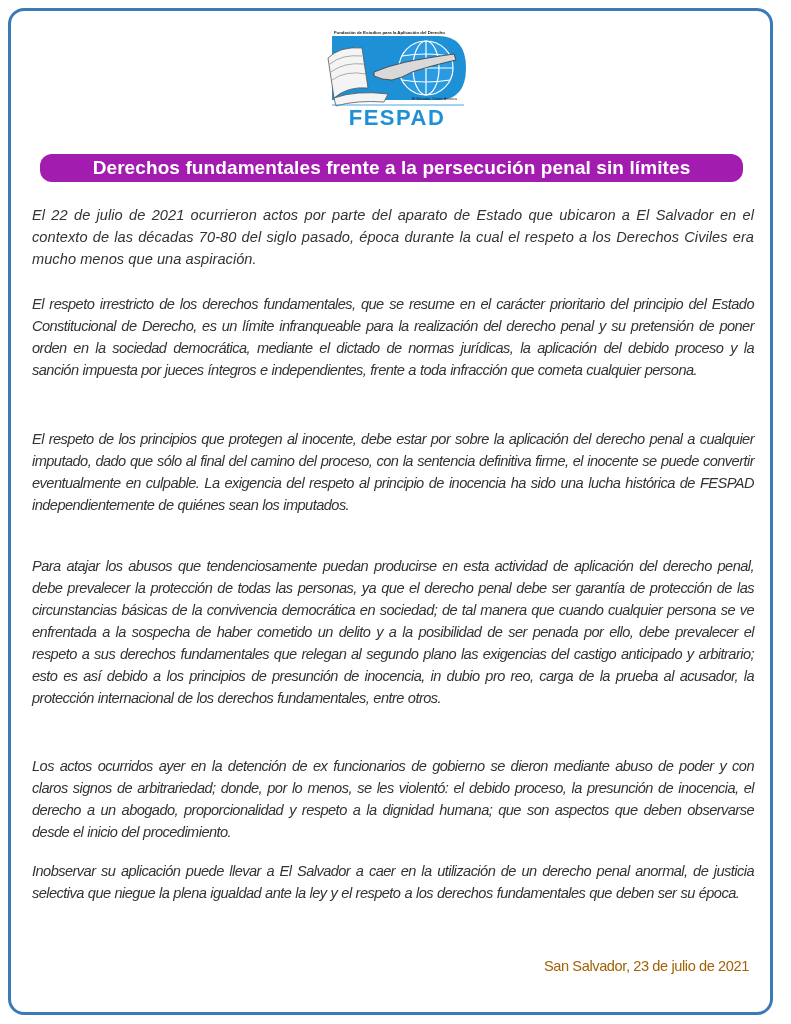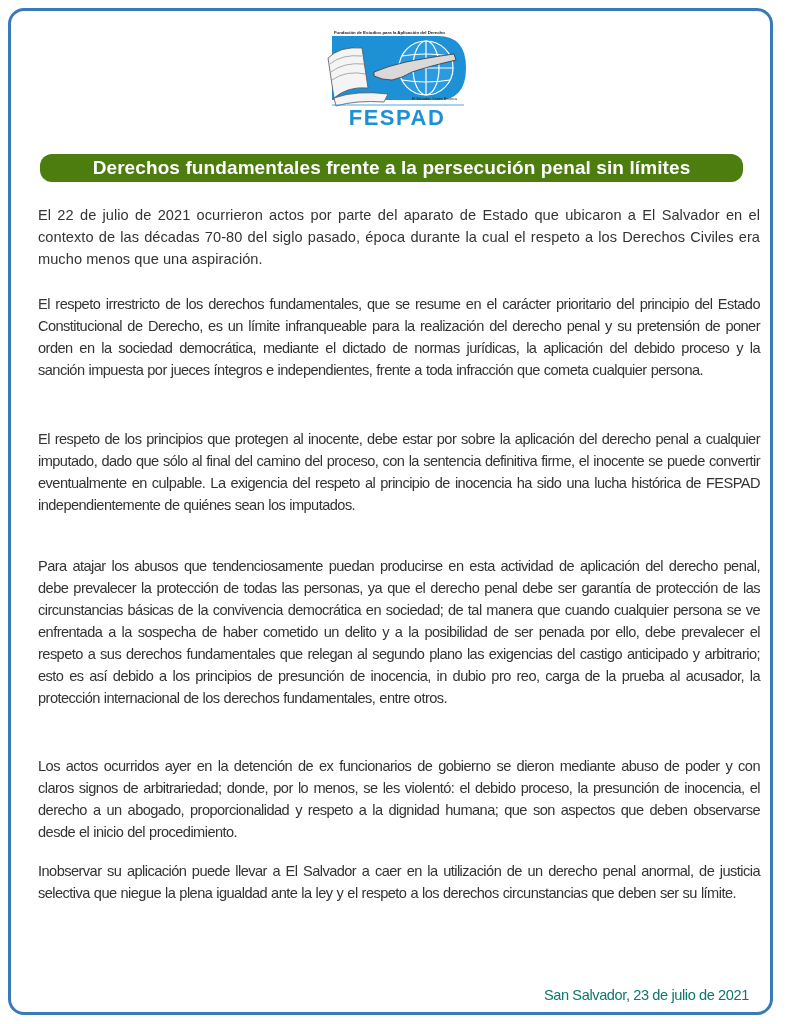--- a/index.html
+++ b/index.html
@@ -4,41 +4,40 @@
 <style>
   html, body { margin: 0; padding: 0; background: #ffffff; }
   body { width: 791px; height: 1024px; position: relative; overflow: hidden; }
   .frame {
     position: absolute; left: 8px; top: 8px; width: 759px; height: 1001px;
     border: 3px solid #3b7ab8; border-radius: 16px; box-sizing: content-box;
   }
   .logo { position: absolute; left: 326px; top: 28px; width: 142px; height: 102px; text-decoration: underline; }
   .banner {
     position: absolute; left: 40px; top: 154px; width: 703px; height: 28px;
-    background: #4d7c0f; border-radius: 12px;
+    background: #a21caf; border-radius: 12px;
     color: #ffffff; font-family: "Liberation Sans", sans-serif; font-weight: bold;
     font-size: 19px; line-height: 28px; text-align: center; letter-spacing: 0.1px;
   }
   .body-text {
-    position: absolute; left: 38px; width: 722px;
+    position: absolute; left: 32px; width: 722px;
     font-family: "Liberation Sans", sans-serif; color: #333333;
-    font-size: 14.6px; line-height: 22px; text-align: justify;
+    font-size: 14.6px; line-height: 22px; text-align: justify; font-style: italic;
   }
   .cond { font-stretch: condensed; letter-spacing: -0.55px; word-spacing: 0.5px; }
   .p1 { top: 204px; letter-spacing: 0.05px; }
   .p2 { top: 293px; }
   .p3 { top: 428px; }
   .p4 { top: 555px; }
   .p5 { top: 755px; }
   .p6 { top: 860px; }
   .signature {
     position: absolute; right: 42px; top: 958px;
-    font-family: "Liberation Sans", sans-serif; color: #0f766e; font-size: 14.6px;
+    font-family: "Liberation Sans", sans-serif; color: #a16207; font-size: 14.6px;
     letter-spacing: -0.4px;
-    margin-top: 29px;
   }
 </style>
 </head>
 <body>
 
 <div class="frame"></div>
 
 <div class="logo">
   <svg width="142" height="102" viewBox="0 0 142 102">
 
@@ -69,15 +68,15 @@
   </svg>
 </div>
 
 <div class="banner">Derechos fundamentales frente a la persecución penal sin límites</div>
 
 <p class="body-text p1" style="margin:0">El 22 de julio de 2021 ocurrieron actos por parte del aparato de Estado que ubicaron a El Salvador en el contexto de las décadas 70-80 del siglo pasado, época durante la cual el respeto a los Derechos Civiles era mucho menos que una aspiración.</p>
 <p class="body-text cond p2" style="margin:0">El respeto irrestricto de los derechos fundamentales, que se resume en el carácter prioritario del principio del Estado Constitucional de Derecho, es un límite infranqueable para la realización del derecho penal y su pretensión de poner orden en la sociedad democrática, mediante el dictado de normas jurídicas, la aplicación del debido proceso y la sanción impuesta por jueces íntegros e independientes, frente a toda infracción que cometa cualquier persona.</p>
 <p class="body-text cond p3" style="margin:0">El respeto de los principios que protegen al inocente, debe estar por sobre la aplicación del derecho penal a cualquier imputado, dado que sólo al final del camino del proceso, con la sentencia definitiva firme, el inocente se puede convertir eventualmente en culpable. La exigencia del respeto al principio de inocencia ha sido una lucha histórica de FESPAD independientemente de quiénes sean los imputados.</p>
 <p class="body-text cond p4" style="margin:0">Para atajar los abusos que tendenciosamente puedan producirse en esta actividad de aplicación del derecho penal, debe prevalecer la protección de todas las personas, ya que el derecho penal debe ser garantía de protección de las circunstancias básicas de la convivencia democrática en sociedad; de tal manera que cuando cualquier persona se ve enfrentada a la sospecha de haber cometido un delito y a la posibilidad de ser penada por ello, debe prevalecer el respeto a sus derechos fundamentales que relegan al segundo plano las exigencias del castigo anticipado y arbitrario; esto es así debido a los principios de presunción de inocencia, in dubio pro reo, carga de la prueba al acusador, la protección internacional de los derechos fundamentales, entre otros.</p>
 <p class="body-text cond p5" style="margin:0">Los actos ocurridos ayer en la detención de ex funcionarios de gobierno se dieron mediante abuso de poder y con claros signos de arbitrariedad; donde, por lo menos, se les violentó: el debido proceso, la presunción de inocencia, el derecho a un abogado, proporcionalidad y respeto a la dignidad humana; que son aspectos que deben observarse desde el inicio del procedimiento.</p>
-<p class="body-text cond p6" style="margin:0">Inobservar su aplicación puede llevar a El Salvador a caer en la utilización de un derecho penal anormal, de justicia selectiva que niegue la plena igualdad ante la ley y el respeto a los derechos circunstancias que deben ser su límite.</p>
+<p class="body-text cond p6" style="margin:0">Inobservar su aplicación puede llevar a El Salvador a caer en la utilización de un derecho penal anormal, de justicia selectiva que niegue la plena igualdad ante la ley y el respeto a los derechos fundamentales que deben ser su época.</p>
 
 <div class="signature">San Salvador, 23 de julio de 2021</div>
 
 </body></html>

